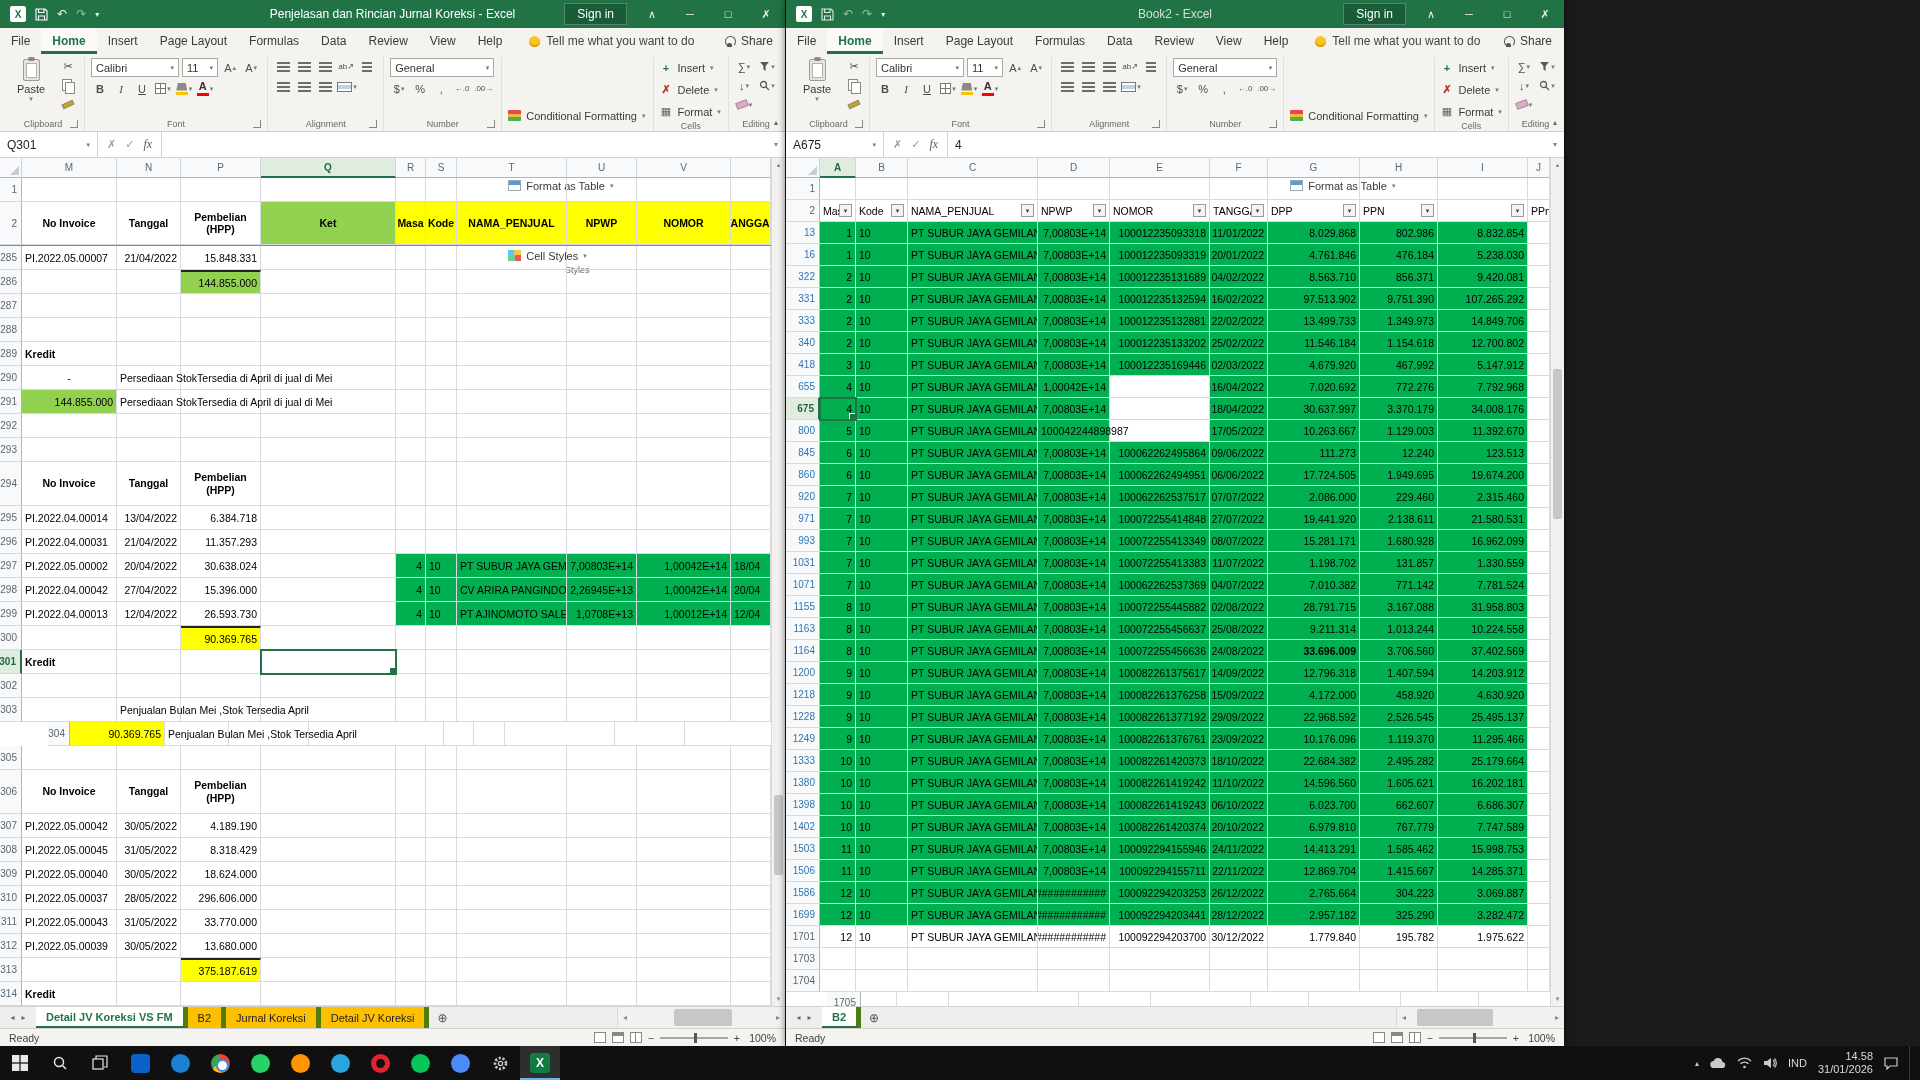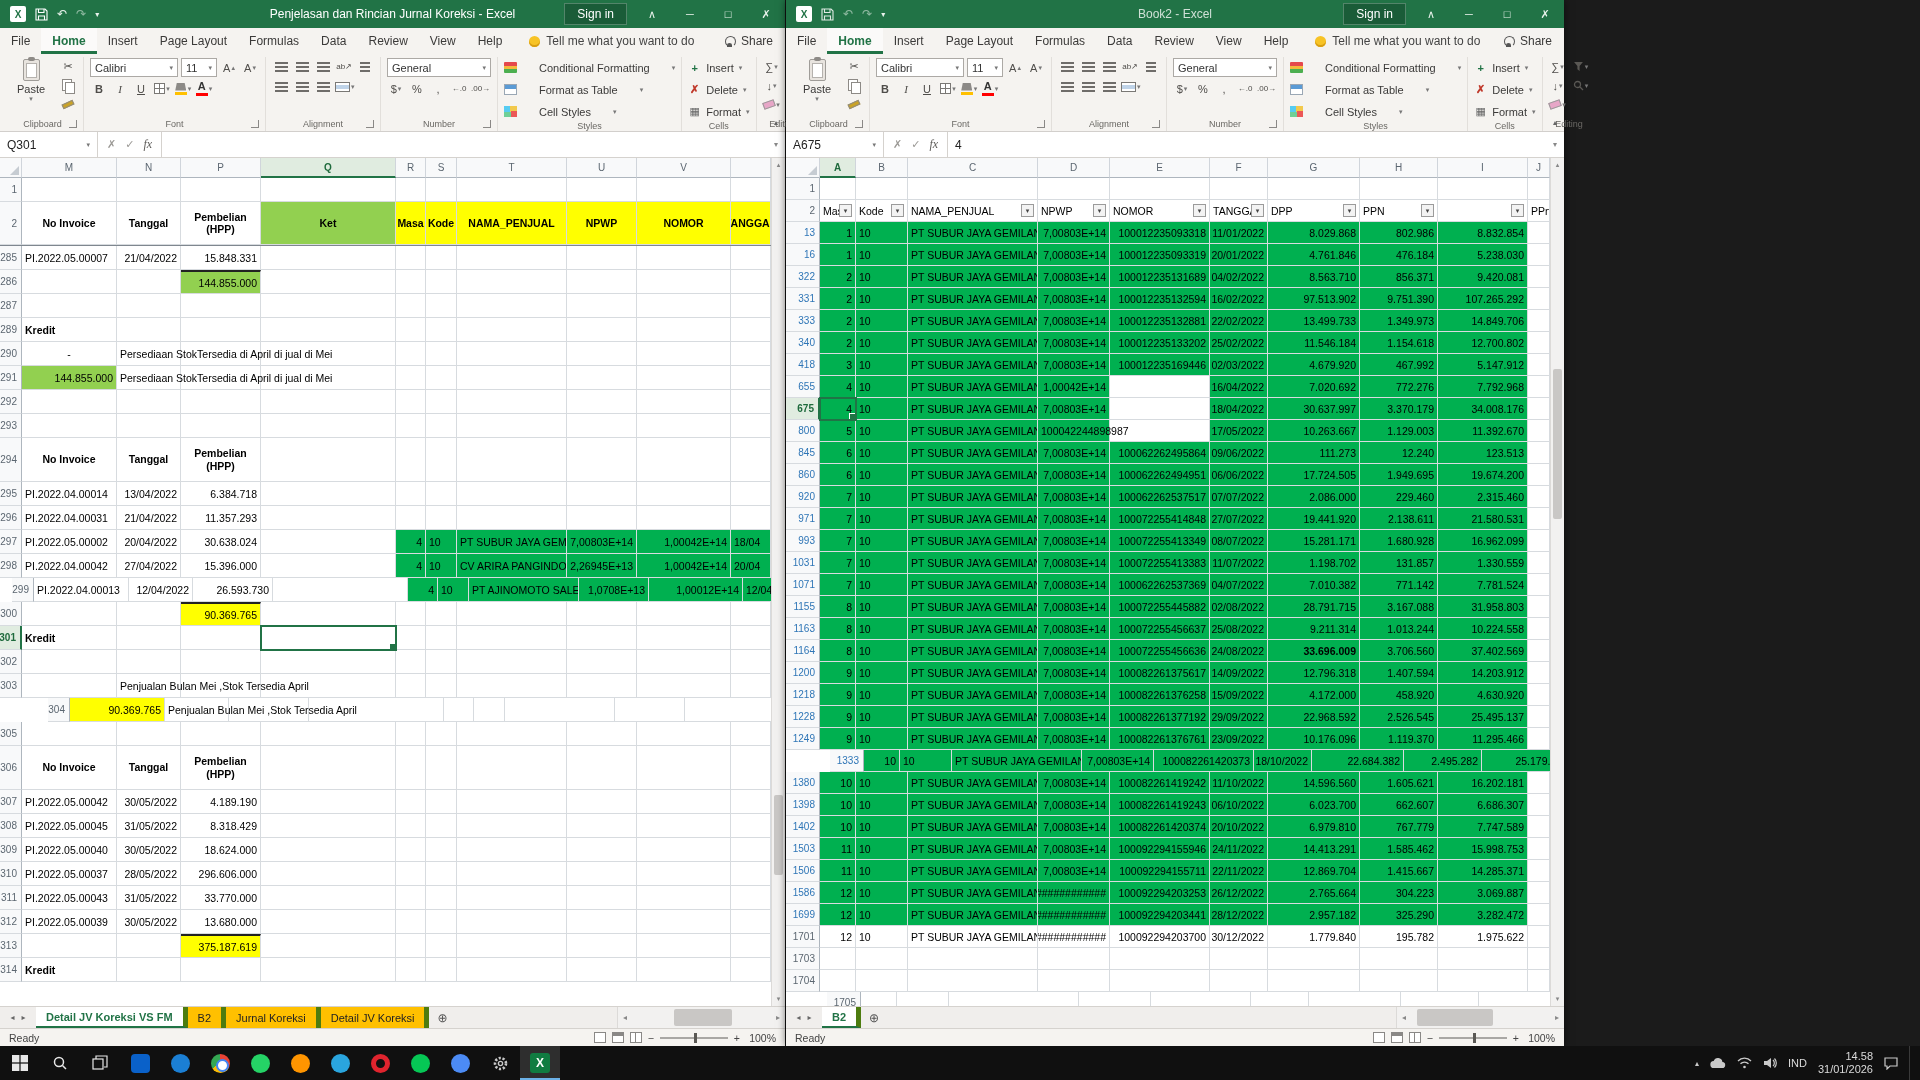--- a/index.html
+++ b/index.html
@@ -62,21 +62,21 @@
   .cbar { width:12px; height:3px; }
   .fontA { font-weight:bold; font-size:11px; line-height:1; color:#333; }
   .alico { width:13px; height:10px; background:repeating-linear-gradient(to bottom,#6f6d6a 0 2px,transparent 2px 4px); }
   .alico.sh { width:10px; }
   .mergeico { width:15px; height:10px; border:1px solid #7a7875; background:linear-gradient(#bfd3e8,#bfd3e8) center/100% 4px no-repeat,#fff; }
   .orient { font-size:8px; }
   .decico { font-size:8px; letter-spacing:0; }
   .cfico { width:13px; height:11px; border-radius:1px; background:linear-gradient(to bottom,#e5484d 0 34%,#f5b83d 34% 67%,#4caf50 67% 100%); }
   .tblico { width:13px; height:11px; border:1px solid #9aa7b4; background:linear-gradient(#5b9bd5,#5b9bd5) top/100% 4px no-repeat,#fff; }
   .csico { width:13px; height:11px; background:conic-gradient(#f2c94c 0 25%,#eb5757 0 50%,#6fcf97 0 75%,#56ccf2 0); }
-  .stylebtn { display:flex; align-items:center; gap:22px; font-size:11px; color:#3b3a39; height:19px; white-space:nowrap; }
+  .stylebtn { display:flex; align-items:center; gap:5px; font-size:11px; color:#3b3a39; height:19px; white-space:nowrap;margin-top:48px; }
   .cellbtn { display:flex; align-items:center; gap:5px; font-size:11px; color:#3b3a39; height:19px; }
   .mini { width:13px; text-align:center; font-weight:bold; font-size:11px; }
   .mini.plus { color:#217346; } .mini.cross { color:#c0392b; } .mini.fmt { color:#666; font-weight:normal; }
   .eraser { width:12px; height:7px; background:#e7a6c7; border:1px solid #999; transform:rotate(-20deg); }
   .ribcollapse { position:absolute; right:7px; bottom:4px; font-size:8px; color:#666; }
 
   
   .fbar { height:26px; display:flex; align-items:stretch; border-bottom:1px solid #d5d2ce; background:#fff; flex:0 0 auto; }
   .namebox { width:98px; border-right:1px solid #d5d2ce; display:flex; align-items:center; padding:0 7px; font-size:12px; color:#222; }
   .namebox .dd { margin-left:auto; }
@@ -491,20 +491,33 @@
             <div class="g-cell a-right" style="width: 80px;"></div>
             <div class="g-cell a-center" style="width: 135px;"></div>
             <div class="g-cell a-right" style="width: 30px;"></div>
             <div class="g-cell a-left" style="width: 31px;"></div>
             <div class="g-cell a-left" style="width: 110px;"></div>
             <div class="g-cell a-right" style="width: 70px;"></div>
             <div class="g-cell a-right" style="width: 94px;"></div>
             <div class="g-cell a-left" style="width: 40px;"></div>
           </div>
           <div class="g-row" style="height: 24px;">
+            <div class="g-rn" style="width: 22px;">288</div>
+            <div class="g-cell a-left" style="width: 95px;"></div>
+            <div class="g-cell a-right" style="width: 64px;"></div>
+            <div class="g-cell a-right" style="width: 80px;"></div>
+            <div class="g-cell a-center" style="width: 135px;"></div>
+            <div class="g-cell a-right" style="width: 30px;"></div>
+            <div class="g-cell a-left" style="width: 31px;"></div>
+            <div class="g-cell a-left" style="width: 110px;"></div>
+            <div class="g-cell a-right" style="width: 70px;"></div>
+            <div class="g-cell a-right" style="width: 94px;"></div>
+            <div class="g-cell a-left" style="width: 40px;"></div>
+          </div>
+          <div class="g-row" style="height: 24px;">
             <div class="g-rn" style="width: 22px;">289</div>
             <div class="g-cell a-left bold" style="width: 95px;">Kredit</div>
             <div class="g-cell a-right" style="width: 64px;"></div>
             <div class="g-cell a-right" style="width: 80px;"></div>
             <div class="g-cell a-center" style="width: 135px;"></div>
             <div class="g-cell a-right" style="width: 30px;"></div>
             <div class="g-cell a-left" style="width: 31px;"></div>
             <div class="g-cell a-left" style="width: 110px;"></div>
             <div class="g-cell a-right" style="width: 70px;"></div>
             <div class="g-cell a-right" style="width: 94px;"></div>
@@ -621,21 +634,21 @@
             <div class="g-cell a-right" style="width: 64px;">27/04/2022</div>
             <div class="g-cell a-right" style="width: 80px;">15.396.000</div>
             <div class="g-cell a-center" style="width: 135px;"></div>
             <div class="g-cell a-right green" style="width: 30px;">4</div>
             <div class="g-cell a-left green" style="width: 31px;">10</div>
             <div class="g-cell a-left green" style="width: 110px;">CV ARIRA PANGINDO</div>
             <div class="g-cell a-right green" style="width: 70px;">2,26945E+13</div>
             <div class="g-cell a-right green" style="width: 94px;">1,00042E+14</div>
             <div class="g-cell a-left green" style="width: 40px;">20/04</div>
           </div>
-          <div class="g-row" style="height: 24px; padding-left: 12px;">
+          <div class="g-row" style="height: 24px;">
             <div class="g-rn" style="width: 22px;">299</div>
             <div class="g-cell a-left" style="width: 95px;">PI.2022.04.00013</div>
             <div class="g-cell a-right" style="width: 64px;">12/04/2022</div>
             <div class="g-cell a-right" style="width: 80px;">26.593.730</div>
             <div class="g-cell a-center" style="width: 135px;"></div>
             <div class="g-cell a-right green" style="width: 30px;">4</div>
             <div class="g-cell a-left green" style="width: 31px;">10</div>
             <div class="g-cell a-left green" style="width: 110px;">PT AJINOMOTO SALES</div>
             <div class="g-cell a-right green" style="width: 70px;">1,0708E+13</div>
             <div class="g-cell a-right green" style="width: 94px;">1,00012E+14</div>
@@ -1511,21 +1524,21 @@
             <div class="g-cell a-left green" style="width: 52px;">10</div>
             <div class="g-cell a-left green" style="width: 130px;">PT SUBUR JAYA GEMILANG</div>
             <div class="g-cell a-right green" style="width: 72px;">7,00803E+14</div>
             <div class="g-cell a-right green" style="width: 100px;">100082261376761</div>
             <div class="g-cell a-right green" style="width: 58px;">23/09/2022</div>
             <div class="g-cell a-right green" style="width: 92px;">10.176.096</div>
             <div class="g-cell a-right green" style="width: 78px;">1.119.370</div>
             <div class="g-cell a-right green" style="width: 90px;">11.295.466</div>
             <div class="g-cell a-left" style="width: 22px;"></div>
           </div>
-          <div class="g-row" style="height: 22px; margin-left: 44px;">
+          <div class="g-row" style="height: 22px;">
             <div class="g-rn blue" style="width: 34px;">1333</div>
             <div class="g-cell a-right green" style="width: 36px;">10</div>
             <div class="g-cell a-left green" style="width: 52px;">10</div>
             <div class="g-cell a-left green" style="width: 130px;">PT SUBUR JAYA GEMILANG</div>
             <div class="g-cell a-right green" style="width: 72px;">7,00803E+14</div>
             <div class="g-cell a-right green" style="width: 100px;">100082261420373</div>
             <div class="g-cell a-right green" style="width: 58px;">18/10/2022</div>
             <div class="g-cell a-right green" style="width: 92px;">22.684.382</div>
             <div class="g-cell a-right green" style="width: 78px;">2.495.282</div>
             <div class="g-cell a-right green" style="width: 90px;">25.179.664</div>

